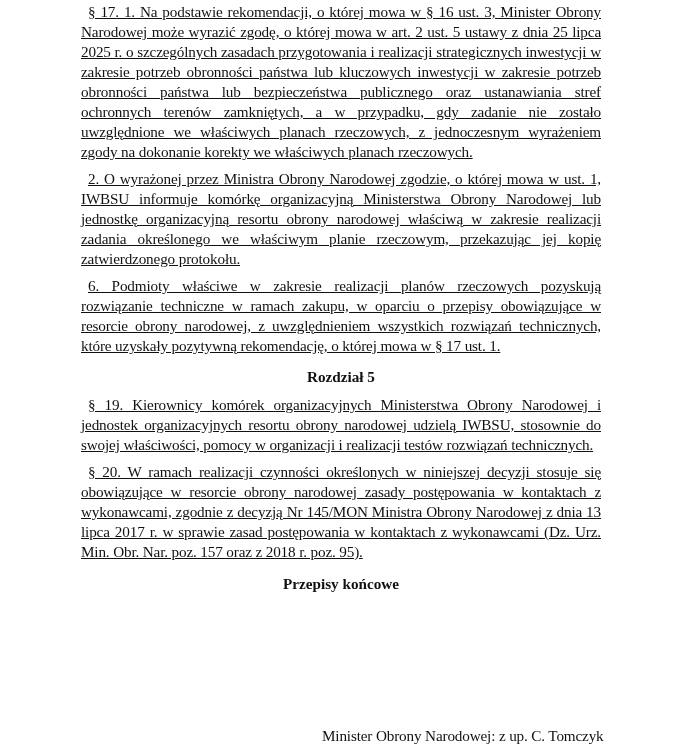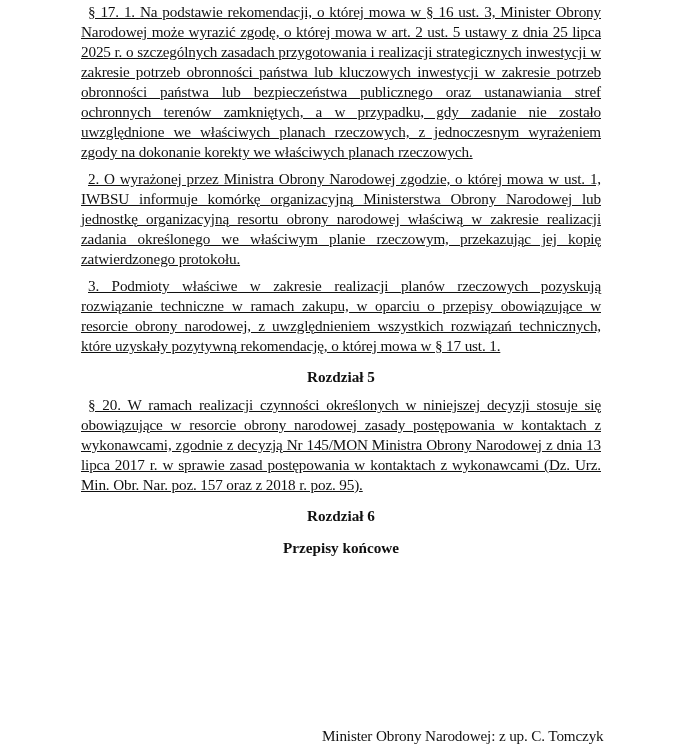--- a/index.html
+++ b/index.html
@@ -27,23 +27,23 @@
     position: absolute; left: 322px; top: 727px; font-size: 15.2px;
     white-space: nowrap; letter-spacing: -0.15px;
   }
 </style>
 </head>
 <body>
 
 <div class="page">
   <p class="para">§ 17. 1. Na podstawie rekomendacji, o której mowa w § 16 ust. 3, Minister Obrony Narodowej może wyrazić zgodę, o której mowa w art. 2 ust. 5 ustawy z dnia 25 lipca 2025 r. o szczególnych zasadach przygotowania i realizacji strategicznych inwestycji w zakresie potrzeb obronności państwa lub kluczowych inwestycji w zakresie potrzeb obronności państwa lub bezpieczeństwa publicznego oraz ustanawiania stref ochronnych terenów zamkniętych, a w przypadku, gdy zadanie nie zostało uwzględnione we właściwych planach rzeczowych, z jednoczesnym wyrażeniem zgody na dokonanie korekty we właściwych planach rzeczowych.</p>
   <p class="para">2. O wyrażonej przez Ministra Obrony Narodowej zgodzie, o której mowa w ust. 1, IWBSU informuje komórkę organizacyjną Ministerstwa Obrony Narodowej lub jednostkę organizacyjną resortu obrony narodowej właściwą w zakresie realizacji zadania określonego we właściwym planie rzeczowym, przekazując jej kopię zatwierdzonego protokołu.</p>
-  <p class="para">3. Podmioty właściwe w zakresie realizacji planów rzeczowych pozyskują rozwiązanie techniczne w ramach zakupu, w oparciu o przepisy obowiązujące w resorcie obrony narodowej, z uwzględnieniem wszystkich rozwiązań technicznych, które uzyskały pozytywną rekomendację, o której mowa w § 17 ust. 1.</p>
+  <p class="para">6. Podmioty właściwe w zakresie realizacji planów rzeczowych pozyskują rozwiązanie techniczne w ramach zakupu, w oparciu o przepisy obowiązujące w resorcie obrony narodowej, z uwzględnieniem wszystkich rozwiązań technicznych, które uzyskały pozytywną rekomendację, o której mowa w § 17 ust. 1.</p>
 
   <h2 class="heading h-chapter">Rozdział 5</h2>
+  <p class="para">§ 19. Kierownicy komórek organizacyjnych Ministerstwa Obrony Narodowej i jednostek organizacyjnych resortu obrony narodowej udzielą IWBSU, stosownie do swojej właściwości, pomocy w organizacji i realizacji testów rozwiązań technicznych.</p>
   <p class="para">§ 20. W ramach realizacji czynności określonych w niniejszej decyzji stosuje się obowiązujące w resorcie obrony narodowej zasady postępowania w kontaktach z wykonawcami, zgodnie z decyzją Nr 145/MON Ministra Obrony Narodowej z dnia 13 lipca 2017 r. w sprawie zasad postępowania w kontaktach z wykonawcami (Dz. Urz. Min. Obr. Nar. poz. 157 oraz  z 2018 r. poz. 95).</p>
 
-  <h2 class="heading h-chapter">Rozdział 6</h2>
   <h3 class="heading h-title">Przepisy końcowe</h3>
 
 </div>
 
 <div class="signature">Minister Obrony Narodowej: z up. C. Tomczyk</div>
 
 </body></html>

